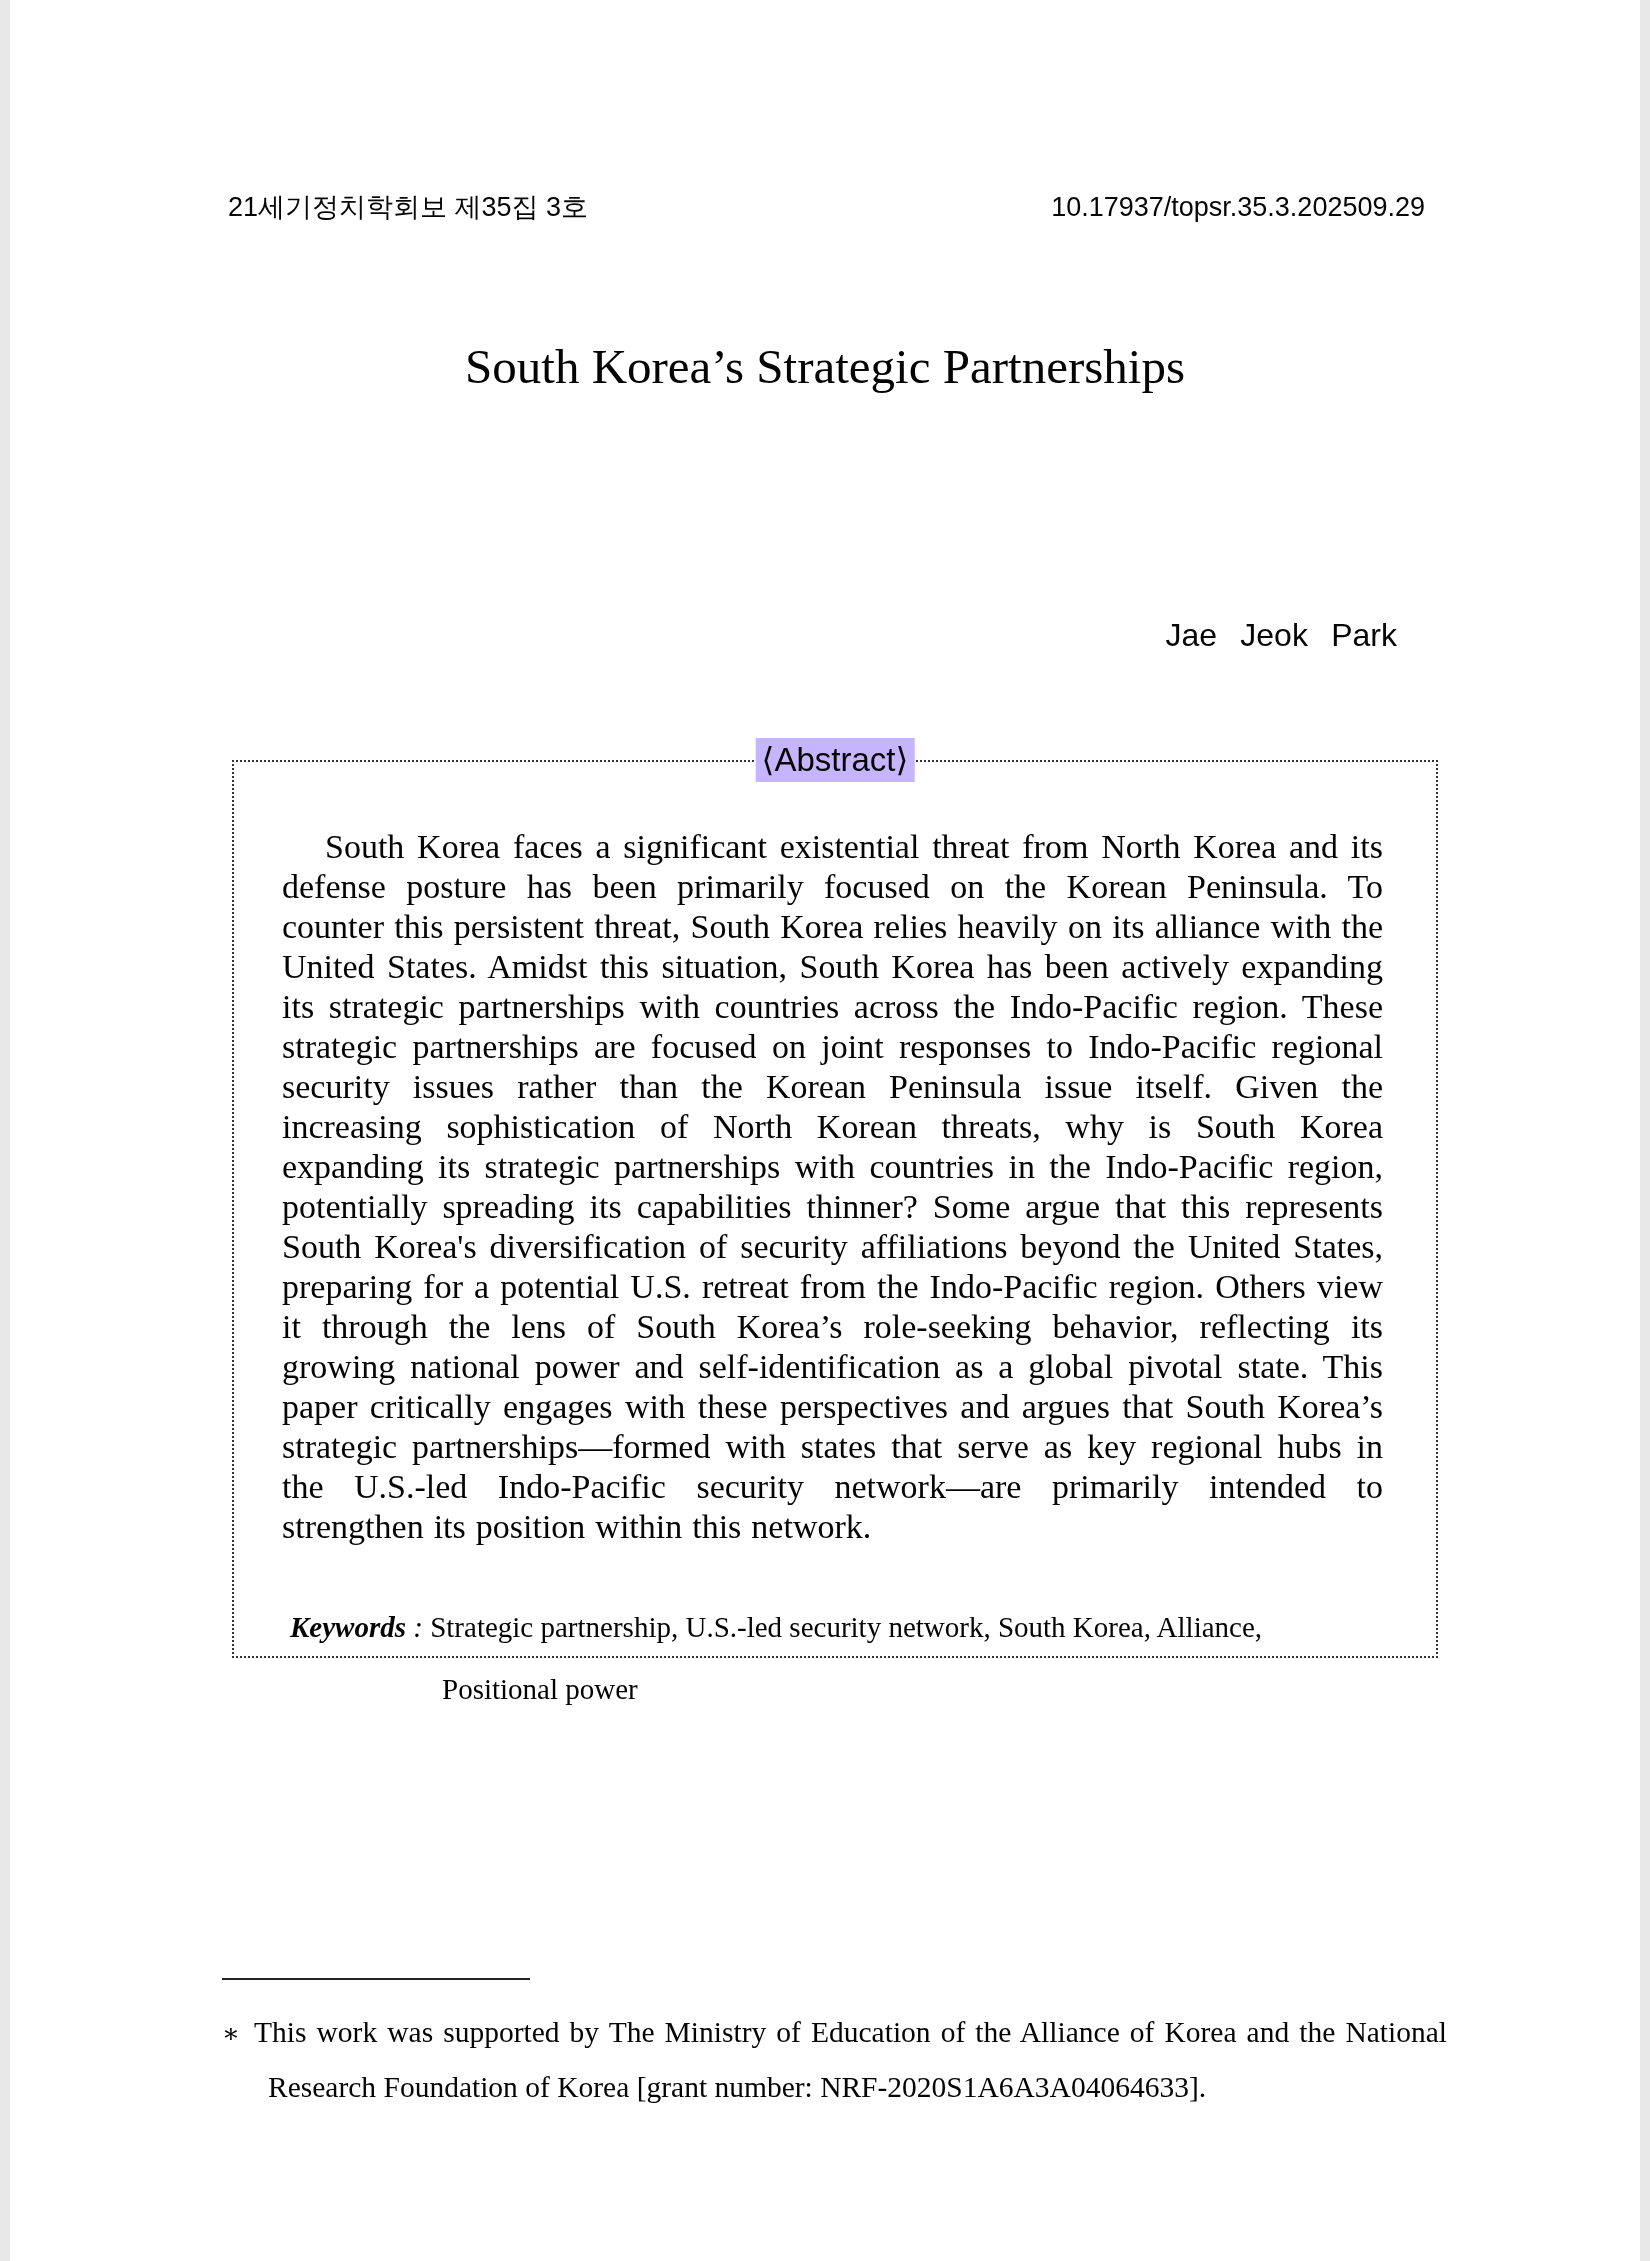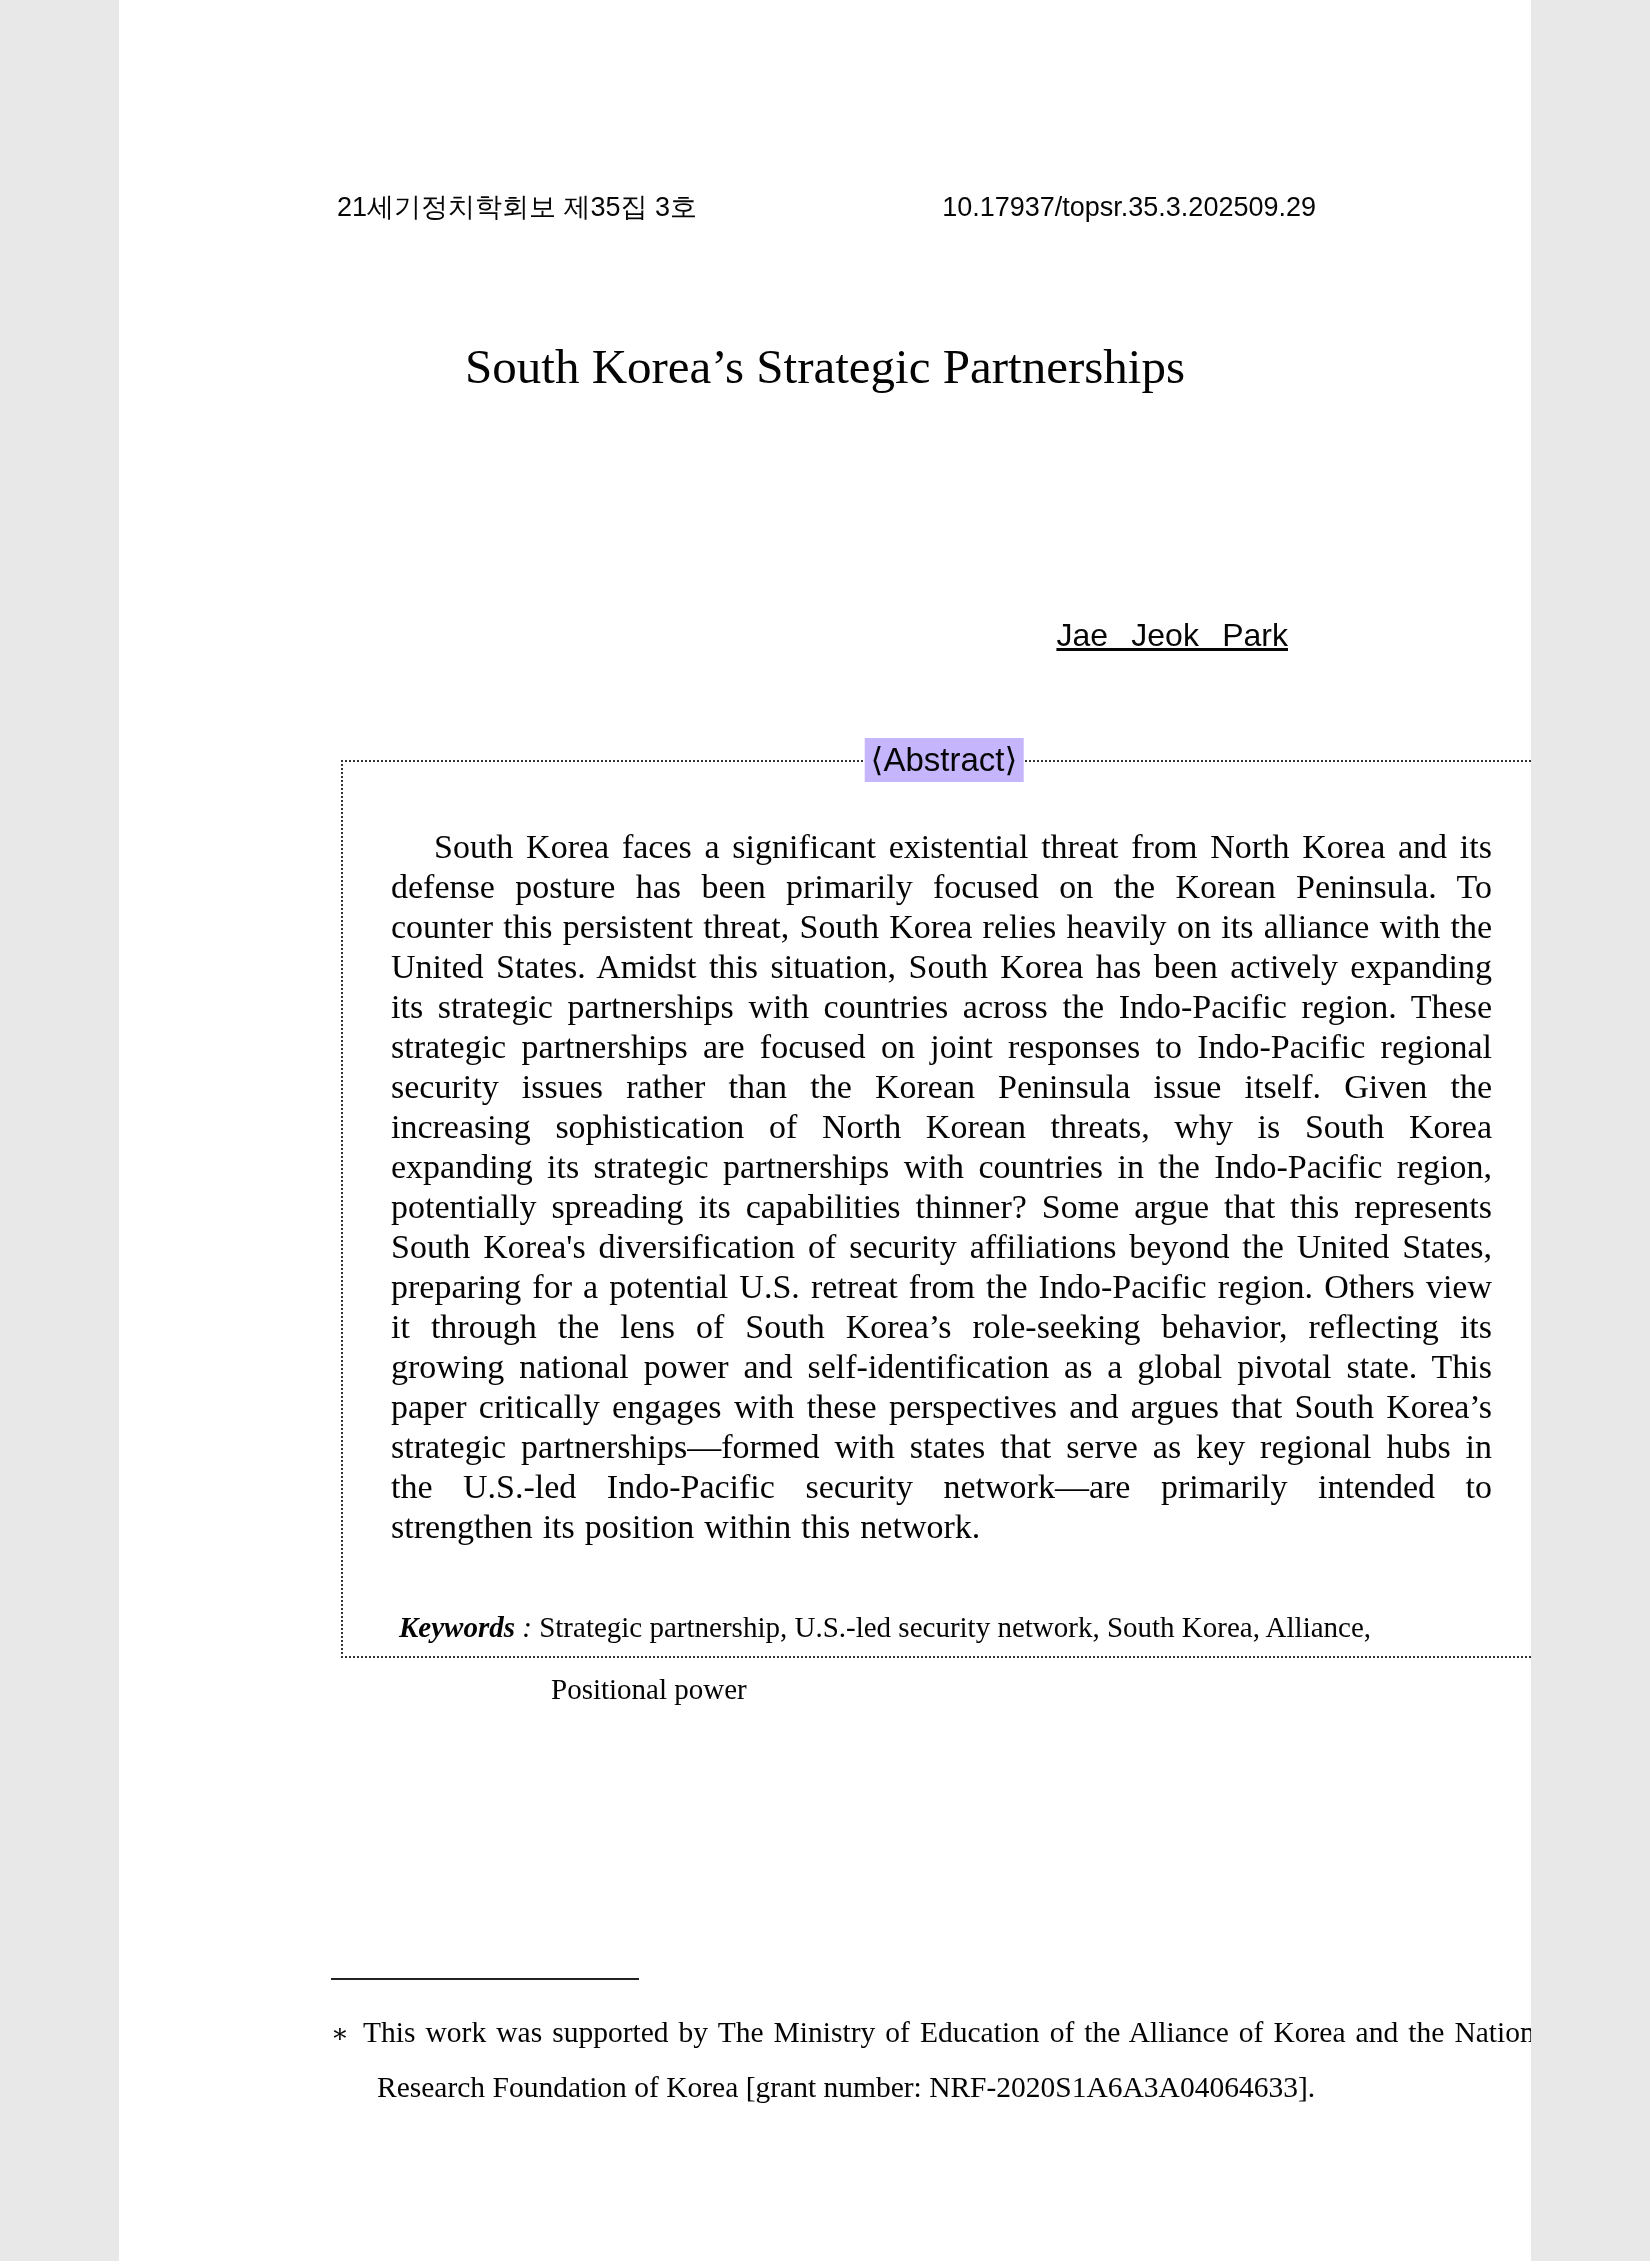--- a/index.html
+++ b/index.html
@@ -1,19 +1,19 @@
 <!DOCTYPE html>
 <html style="font-size:11.8px"><head>
 <meta charset="utf-8">
 <style>
   * { margin: 0; padding: 0; box-sizing: border-box; }
   html, body { background: #e8e8e8; }
   .page {
     position: relative;
-    width: 1412px;
+    width: 1630px;
     height: 2261px;
     margin: 0 auto;
     background: #ffffff;
     color: #000;
     overflow: hidden;
     font-family: "Liberation Serif", "DejaVu Serif", serif;
   }
 
   
   .header-row {
@@ -54,21 +54,20 @@
 
   
   .author-line {
     position: absolute;
     top: 617px;
     right: 243px;
     font-family: "Liberation Sans", "DejaVu Sans", sans-serif;
     font-size: 32px;
     color: #060606;
     word-spacing: 0.45em;
-    text-decoration: underline;
   }
 
   
   .abstract-box {
     position: absolute;
     top: 760px;
     left: 222px;
     width: 1206px;
     height: 898px;
     border: 2.2px dotted #333;

